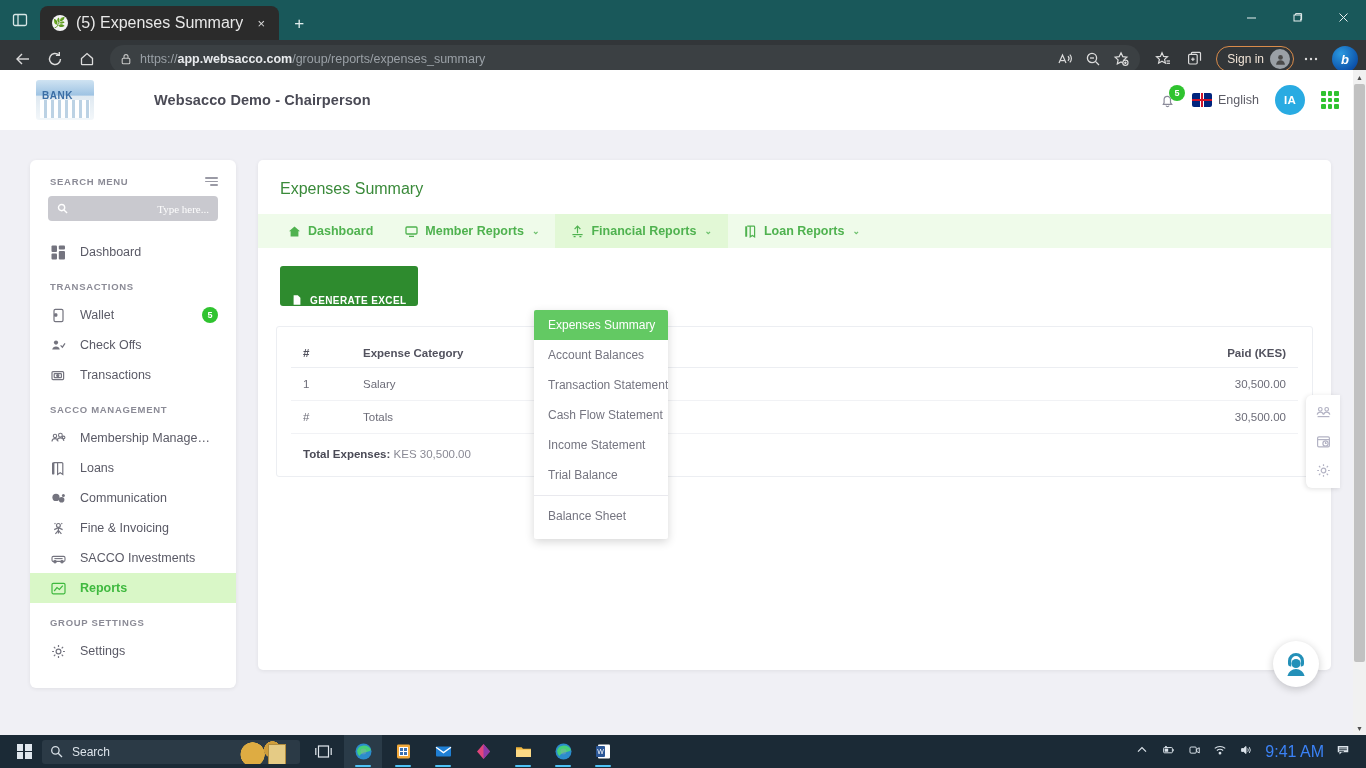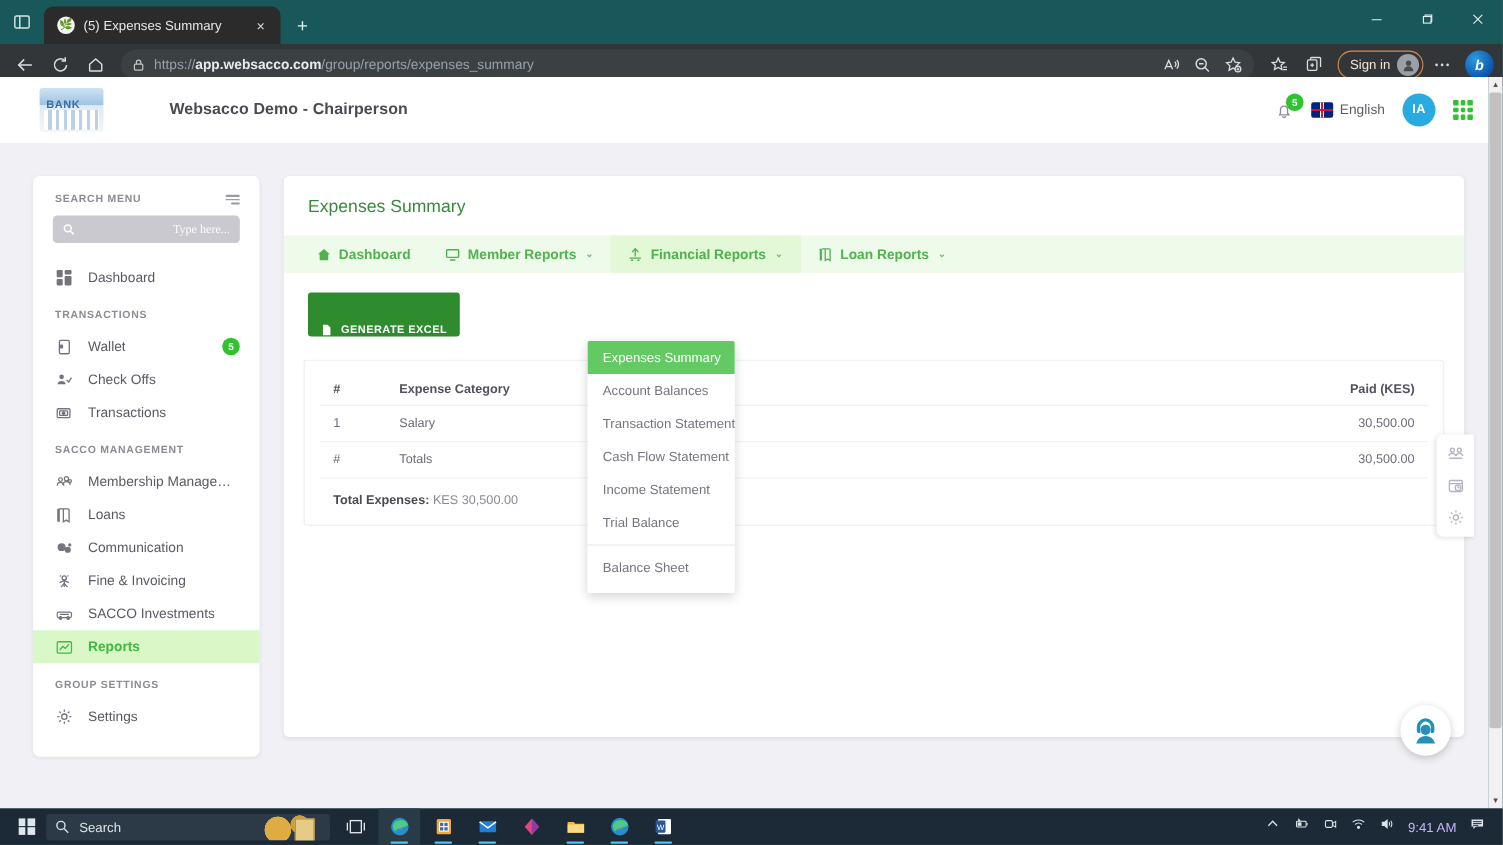--- a/index.html
+++ b/index.html
@@ -25,21 +25,21 @@
     background: #2b2b2b; border-radius: 8px 8px 0 0;
     display: flex; align-items: center; padding: 0 8px 0 12px; gap: 8px;
     position: relative;
   }
   .tab-favicon {
     width: 16px; height: 16px; border-radius: 50%; background: #f3f3f3;
     display: flex; align-items: center; justify-content: center; flex: 0 0 auto;
     font-size: 10px; line-height: 1; color: #2e7d32;
   }
   .tab-title {
-    font-size: 12px; color: #e8e8e8; white-space: nowrap; overflow: hidden;
+    font-size: 16px; color: #e8e8e8; white-space: nowrap; overflow: hidden;
     text-overflow: ellipsis; flex: 1 1 auto;
   }
   .tab-close {
     width: 20px; height: 20px; border-radius: 50%; flex: 0 0 auto;
     display: flex; align-items: center; justify-content: center;
     color: #d9d9d9; font-size: 13px; line-height: 1;
   }
   .newtab {
     width: 28px; height: 28px; margin: 0 0 3px 6px; border-radius: 6px;
     display: flex; align-items: center; justify-content: center;
@@ -293,21 +293,21 @@
                 radial-gradient(circle at 62% 40%, #d9a33a 0 20%, transparent 21%);
     opacity: .95; }
   .tb-search .art:after { content:""; position:absolute; right:10px; top:4px; width:16px; height:21px; background:#f0d38a; border:1px solid #b9913f; }
   .tb-apps { display: flex; align-items: center; gap: 2px; margin-left: 4px; }
   .tb-app { width: 38px; height: 33px; display: flex; align-items: center; justify-content: center; position: relative; }
   .tb-app.active { background: #2a3b48; }
   .tb-app.running:after { content:""; position:absolute; bottom:1px; left:11px; width:16px; height:2.5px; background:#4fc3f7; border-radius:2px; }
   .tb-app svg { width: 19px; height: 19px; }
   .tb-right { margin-left: auto; display: flex; align-items: center; gap: 12px; padding-right: 10px; color: #dce4eb; }
   .tb-right svg { width: 14px; height: 14px; }
-  .tb-clock { font-size: 12px; color: #c4b5fd; }
+  .tb-clock { font-size: 16px; color: #3b82f6; }
 </style>
 </head>
 <body>
 
 <div class="browser">
 
   <div class="tabstrip">
     <div class="tab-side-btn">
       <svg viewBox="0 0 16 16" fill="none" stroke="currentColor" stroke-width="1.3">
           <rect x="1.5" y="2.5" width="13" height="11" rx="1.5"></rect>

